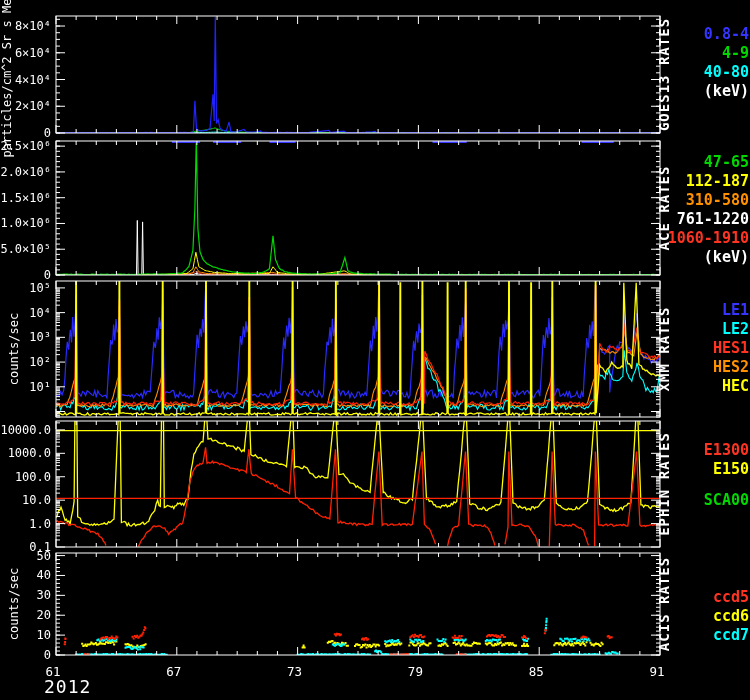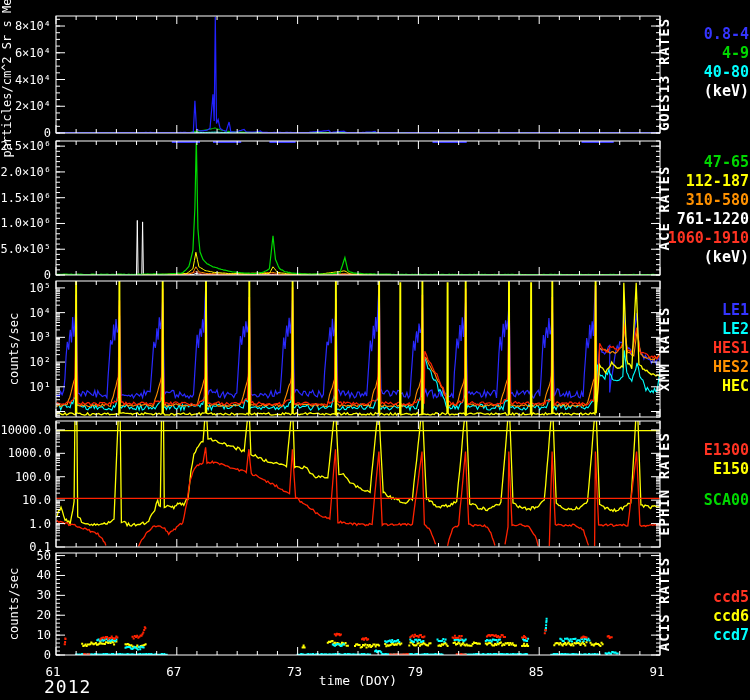--- a/index.html
+++ b/index.html
@@ -816,14 +816,13 @@
       <text x="749" y="621" fill="#ffff00" text-anchor="end" font-size="15" font-weight="bold" font-family="DejaVu Sans Mono,monospace">ccd6</text>
       <text x="749" y="640" fill="#00ffff" text-anchor="end" font-size="15" font-weight="bold" font-family="DejaVu Sans Mono,monospace">ccd7</text>
       <text x="53" y="676" fill="#fff" text-anchor="middle" font-size="12.5" font-family="DejaVu Sans Mono,monospace">61</text>
       <text x="173.8" y="676" fill="#fff" text-anchor="middle" font-size="12.5" font-family="DejaVu Sans Mono,monospace">67</text>
       <text x="294.6" y="676" fill="#fff" text-anchor="middle" font-size="12.5" font-family="DejaVu Sans Mono,monospace">73</text>
       <text x="415.4" y="676" fill="#fff" text-anchor="middle" font-size="12.5" font-family="DejaVu Sans Mono,monospace">79</text>
       <text x="536.2" y="676" fill="#fff" text-anchor="middle" font-size="12.5" font-family="DejaVu Sans Mono,monospace">85</text>
       <text x="657" y="676" fill="#fff" text-anchor="middle" font-size="12.5" font-family="DejaVu Sans Mono,monospace">91</text>
     </svg>
   <div id="year" class="lbl">2012</div>
-  <div id="xtitle" class="lbl">time (DOY)</div>
 </div>
 
 </body></html>

